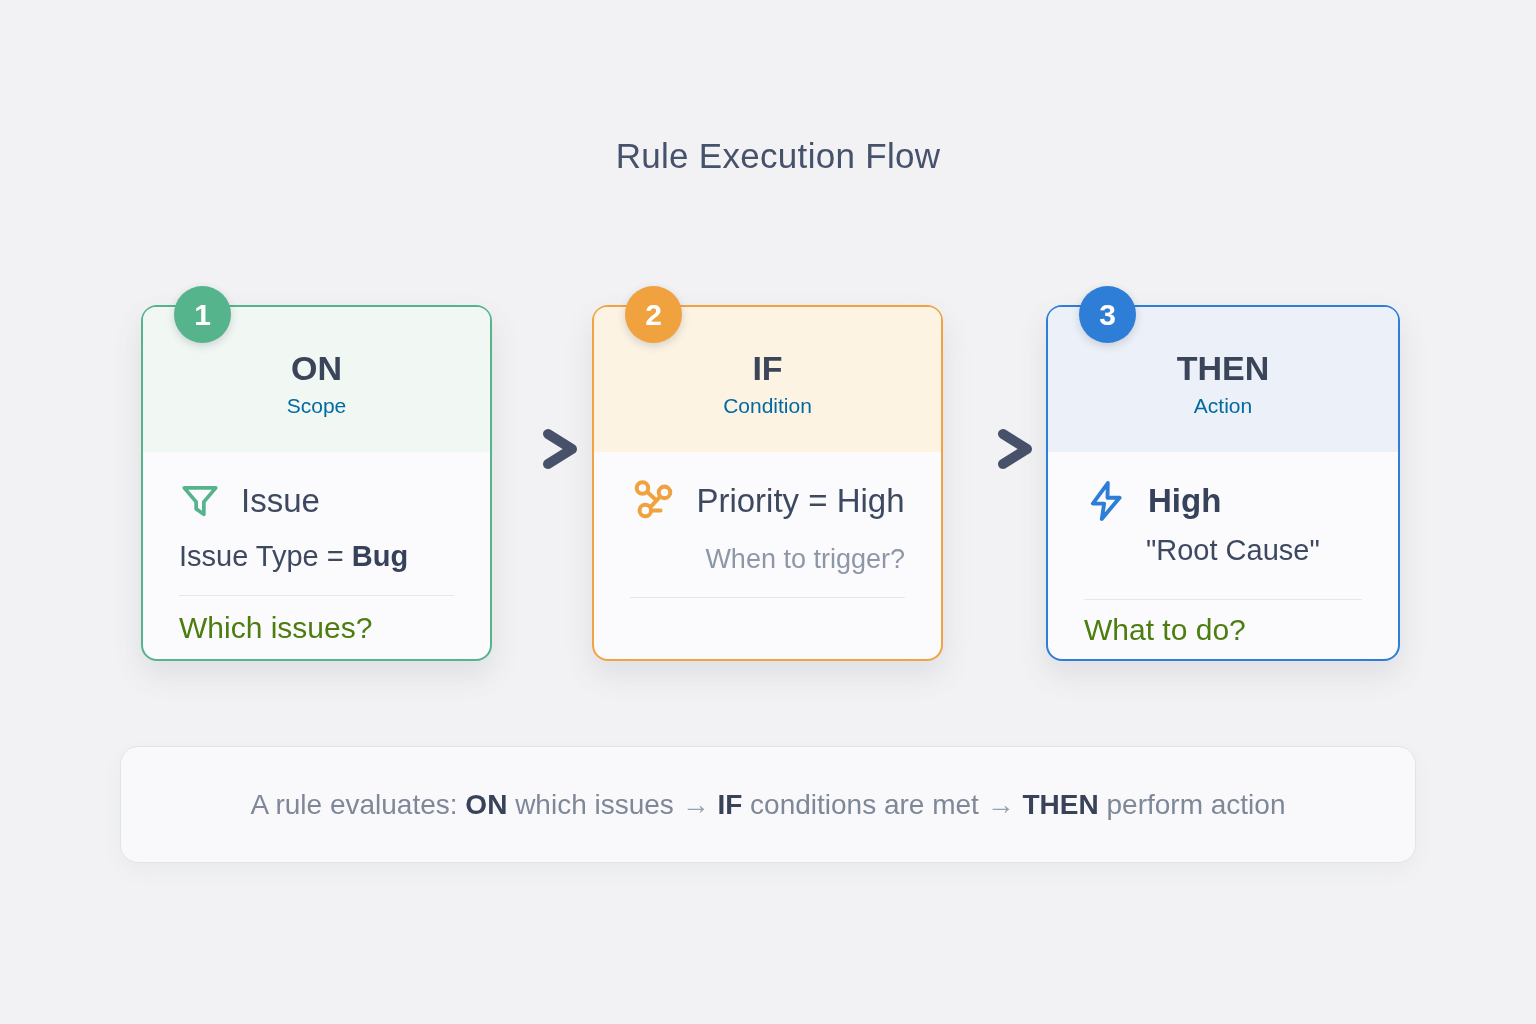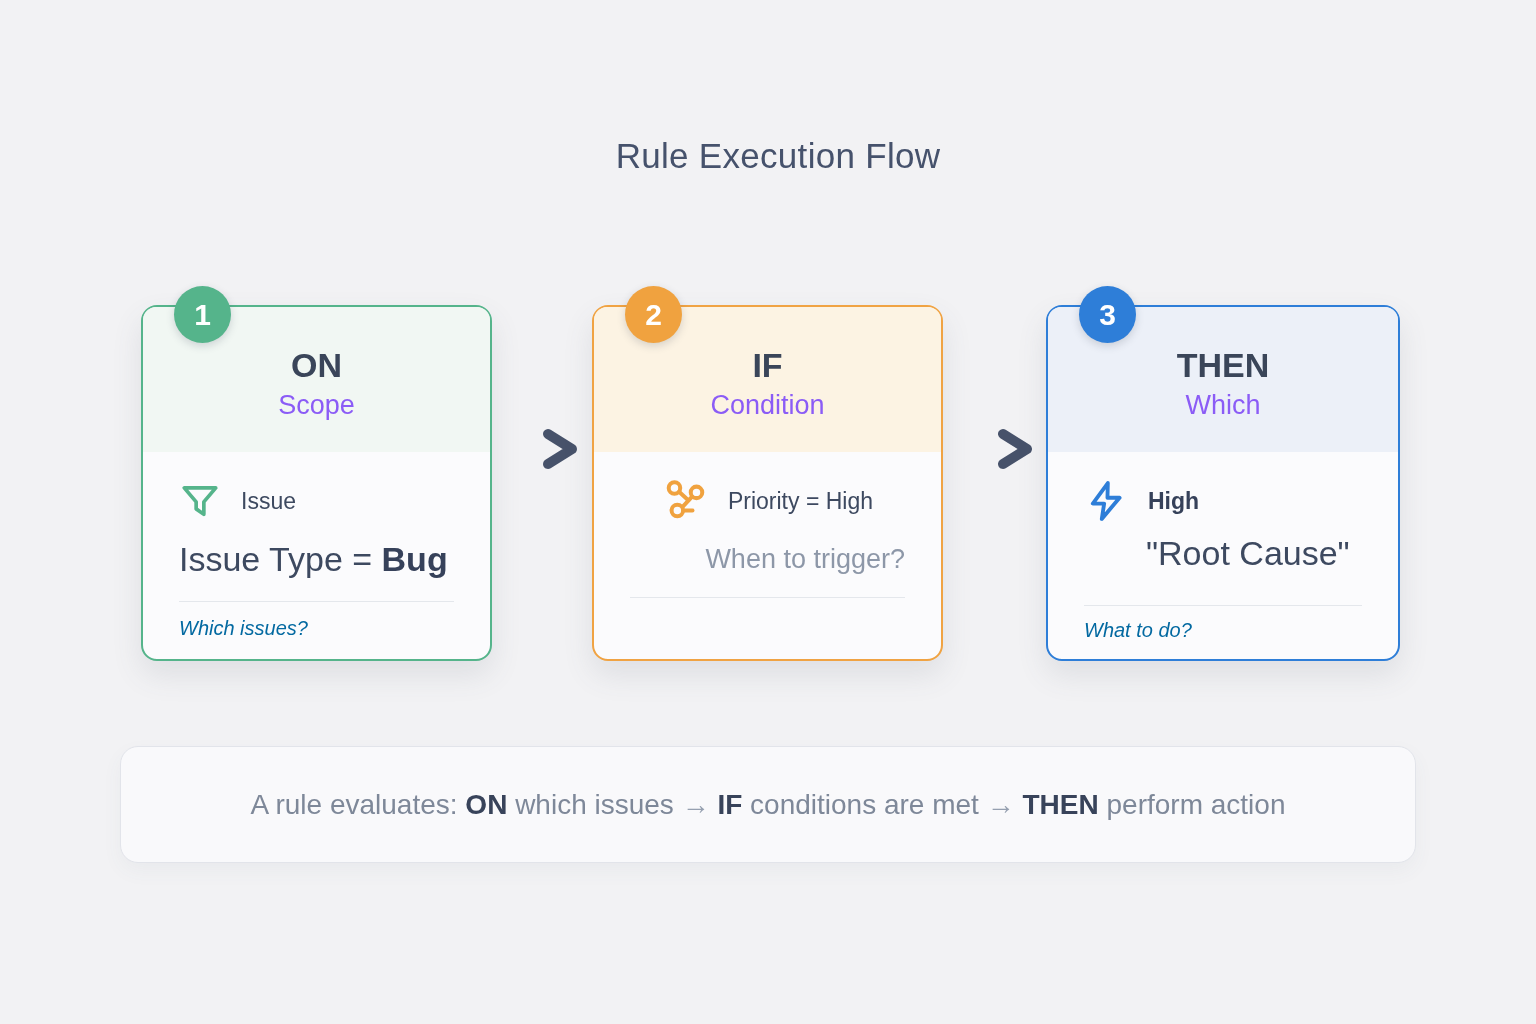--- a/index.html
+++ b/index.html
@@ -70,49 +70,49 @@
     justify-content: center;
     gap: 10px;
     padding-top: 8px;
     box-sizing: border-box;
   }
   .card-on   .card-header { background: #f1f7f3; }
   .card-if   .card-header { background: #fcf3e3; }
   .card-then .card-header { background: #ecf0f8; }
 
   .keyword  { font-size: 34px; font-weight: 700; color: #3a4559; line-height: 1; }
-  .subtitle { font-size: 27px; font-weight: 400; color: #8b5cf6; line-height: 1; }
+  .subtitle { font-size: 21px; font-weight: 400; color: #0369a1; line-height: 1; }
 
   .card-body { padding: 0 36px; }
   .card-if .card-body { text-align: right; }
 
   .icon-row {
     margin-top: 24px;
     height: 50px;
     display: flex;
     align-items: center;
     gap: 20px;
   }
   .card-if .icon-row { justify-content: center; }
 
   .icon svg { display: block; }
 
-  .primary   { font-size: 23px; color: #3d4960; }
+  .primary   { font-size: 33px; color: #3d4960; }
   .primary.bold { font-weight: 700; color: #36415a; }
 
-  .secondary { margin-top: 14px; font-size: 34px; color: #3d4960; }
+  .secondary { margin-top: 14px; font-size: 29px; color: #3d4960; }
   .secondary strong { font-weight: 700; color: #36415a; }
   .card-then .secondary { margin-top: 8px; margin-left: 62px; }
 
   .divider { border-top: 1px solid #e4e7ec; }
   .card-on   .divider { margin-top: 22px; }
   .card-if   .divider { margin-top: 22px; }
   .card-then .divider { margin-top: 32px; }
 
-  .helper { font-size: 20px; color: #0369a1; font-style: italic; }
+  .helper { font-size: 30px; color: #4d7c0f; }
   .card-on   .helper { margin-top: 15px; }
   .card-then .helper { margin-top: 13px; }
   .card-if   .helper-above { margin-top: 18px; font-size: 27px; color: #8d97a8; }
 
   
   .flow-arrow { position: absolute; top: 427px; }
   .flow-arrow.a1 { left: 496px; }
   .flow-arrow.a2 { left: 951px; }
 
   
@@ -207,21 +207,21 @@
       </linearGradient>
     </defs>
     <path d="M4 22 H58" stroke="url(#ag2)" stroke-width="9.5" fill="none"></path>
     <polyline points="52,7 76,22 52,37" stroke="#47526a" stroke-width="10" fill="none" stroke-linecap="round" stroke-linejoin="round"></polyline>
   </svg>
 
   <section class="card card-then">
     <div class="badge">3</div>
     <header class="card-header">
       <div class="keyword">THEN</div>
-      <div class="subtitle">Which</div>
+      <div class="subtitle">Action</div>
     </header>
     <div class="card-body">
       <div class="icon-row">
         <span class="icon">
           <svg width="44" height="44" viewBox="0 0 24 24" fill="none" stroke="#2e7ed8" stroke-width="2.1" stroke-linejoin="round" stroke-linecap="round">
             <path d="M13 2.2 L4.8 13.4 H11 L9.7 21.8 L19.4 10.2 H12.8 Z"></path>
           </svg>
         </span>
         <span class="primary bold">High</span>
       </div>

